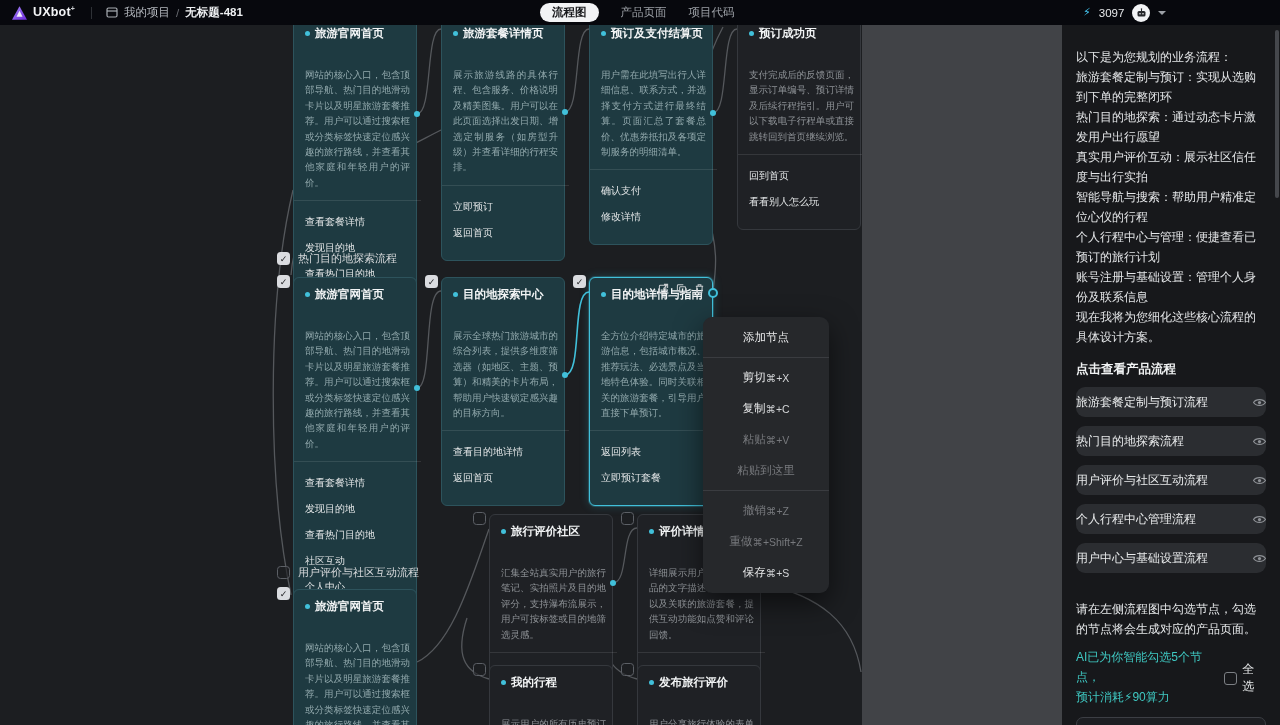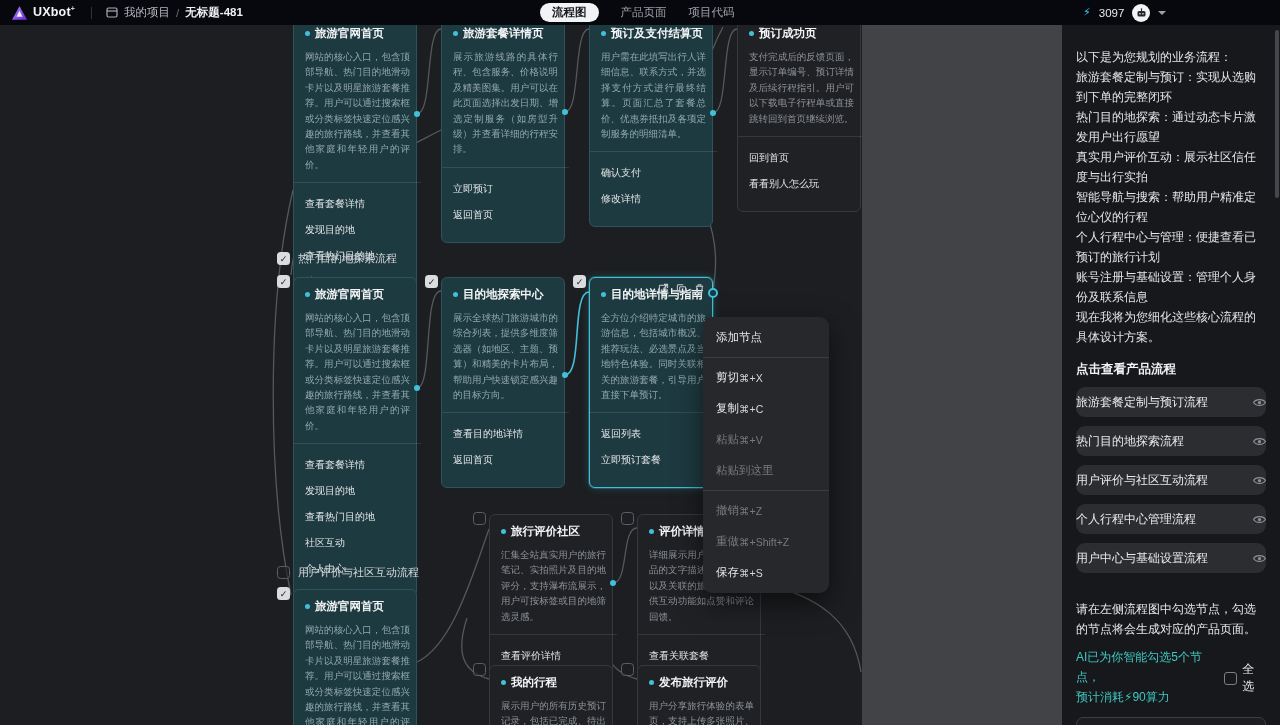--- a/index.html
+++ b/index.html
@@ -34,39 +34,39 @@
   .gray-panel{position:absolute;left:862px;top:25px;width:200px;height:700px;background:#414347;z-index:1;}
   
   .node{position:absolute;width:124px;border-radius:6px;padding:9px 6px 8px 11px;
         box-sizing:border-box;z-index:3;}
   .node.teal{background:#1e3a41;border:1px solid #2d535c;}
   .node.dark{background:#1f2125;border:1px solid #35383d;}
   .node.selected{border:1.5px solid #41c0da;box-shadow:0 0 0 1px rgba(65,192,218,.25),0 0 10px rgba(65,192,218,.25);}
   .ntitle-row{display:flex;align-items:center;gap:5px;}
   .ndot{width:5px;height:5px;border-radius:50%;background:#41c0da;flex:none;}
   .ntitle{font-size:11.5px;font-weight:bold;color:#f2f4f5;white-space:nowrap;}
-  .ndesc{margin-top:8px;font-size:9.5px;line-height:1.62;color:#92a9ad;text-align:justify;}
+  .ndesc{margin-top:26px;font-size:9.5px;line-height:1.62;color:#92a9ad;text-align:justify;}
   .node.dark .ndesc{color:#8e9296;}
   .nactions{margin:10px -11px 0 -11px;padding:2px 11px 0 11px;border-top:1px solid rgba(255,255,255,.10);}
   .naction{font-size:10px;color:#e2e5e6;margin:12px 0;white-space:nowrap;}
   .node-toolbar{position:absolute;top:5px;right:7px;display:flex;gap:7px;align-items:center;}
   .node-toolbar svg{display:block;}
   
   .cbx{position:absolute;width:13px;height:13px;border-radius:3.5px;box-sizing:border-box;
        z-index:4;display:flex;align-items:center;justify-content:center;}
   .cbx.on{background:#dadce0;color:#17181a;font-size:9px;font-weight:bold;}
   .cbx.off{border:1.5px solid #5c6066;background:rgba(28,30,33,.6);}
   .section-label{position:absolute;display:flex;align-items:center;gap:8px;z-index:4;}
   .section-label .txt{font-size:11px;color:#d8dadc;}
   .port{position:absolute;width:6px;height:6px;border-radius:50%;background:#41c0da;z-index:5;}
   .port.big{width:10px;height:10px;border:2px solid #41c0da;background:#123a44;box-sizing:border-box;}
   
   .ctx-menu{position:absolute;width:126px;background:#26282b;border-radius:9px;z-index:20;
             box-shadow:0 10px 28px rgba(0,0,0,.55);padding:5px 0;}
-  .ctx-item{height:31px;display:flex;align-items:center;justify-content:flex-start;
+  .ctx-item{height:31px;display:flex;align-items:center;justify-content:center;
             padding:0 13px;font-size:11.5px;color:#e8e9ea;}
   .ctx-item .sc{font-size:10.5px;color:#d4d6d8;}
   .ctx-item.disabled{color:#77797d;}
   .ctx-item.disabled .sc{color:#77797d;}
   .ctx-div{height:1px;background:#3a3c40;margin:4px 0;}
   
   .sidebar{position:absolute;left:1062px;top:25px;width:218px;height:700px;background:#17181b;
            box-sizing:border-box;padding:22px 14px 12px 14px;z-index:10;}
   .msg{font-size:12px;line-height:20px;color:#e4e6e8;}
   .msg div{margin:0;}

